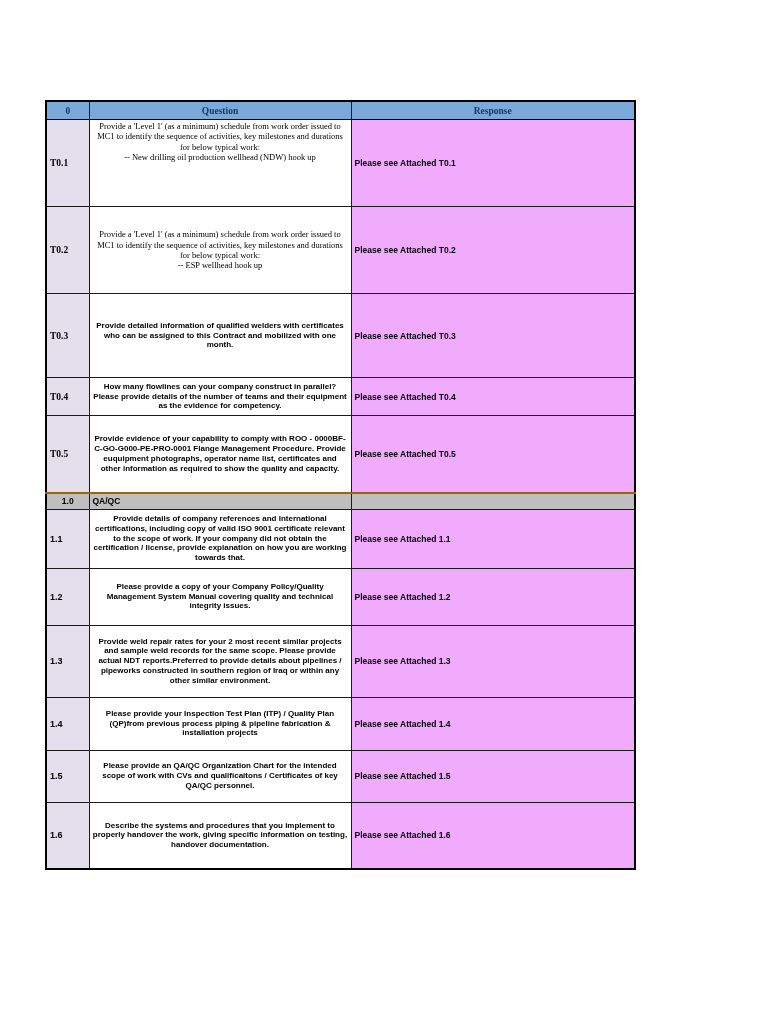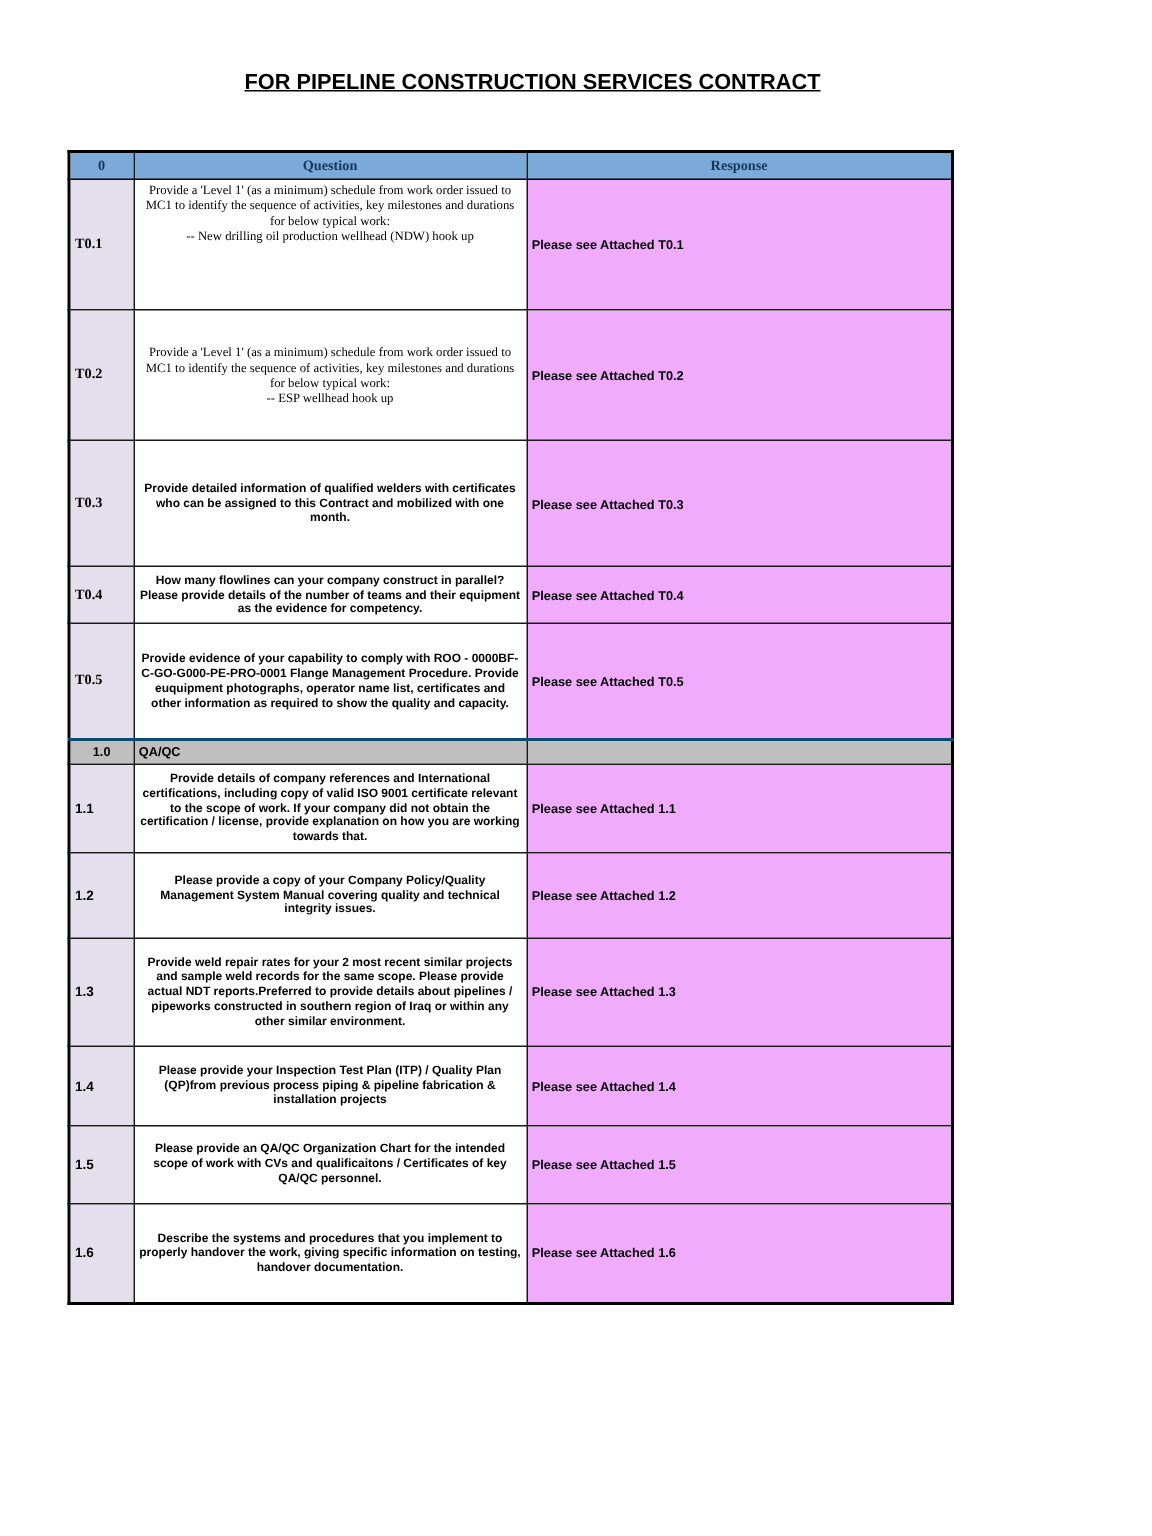--- a/index.html
+++ b/index.html
@@ -48,30 +48,29 @@
   tr.serif-row td.q-cell {
     font-family:"Liberation Serif", serif; font-weight:normal; font-size:8.5px;
   }
   tr.vtop td.q-cell { vertical-align:top; }
   td.r-cell {
     background:#f0abfc; vertical-align:middle;
     font-size:8.5px; font-weight:bold;
   }
   tr.section-row td {
     background:#BFBFBF; font-size:8.5px; font-weight:bold;
-    border-top:2px solid #0c4a6e; height:13px; vertical-align:middle;
+    border-top:2px solid #a16207; height:13px; vertical-align:middle;
   }
   tr.section-row td.sec-id { text-align:center; }
   tr.section-row td.sec-label { text-align:left; }
 </style>
 </head>
 <body>
 
 <div class="title-wrap">
-  <div class="title-line2">FOR PIPELINE CONSTRUCTION SERVICES CONTRACT</div>
 </div>
 
 <table class="qtable">
   <colgroup>
       <col class="c-id">
       <col class="c-q">
       <col class="c-r">
     </colgroup>
   <thead>
     <tr>

